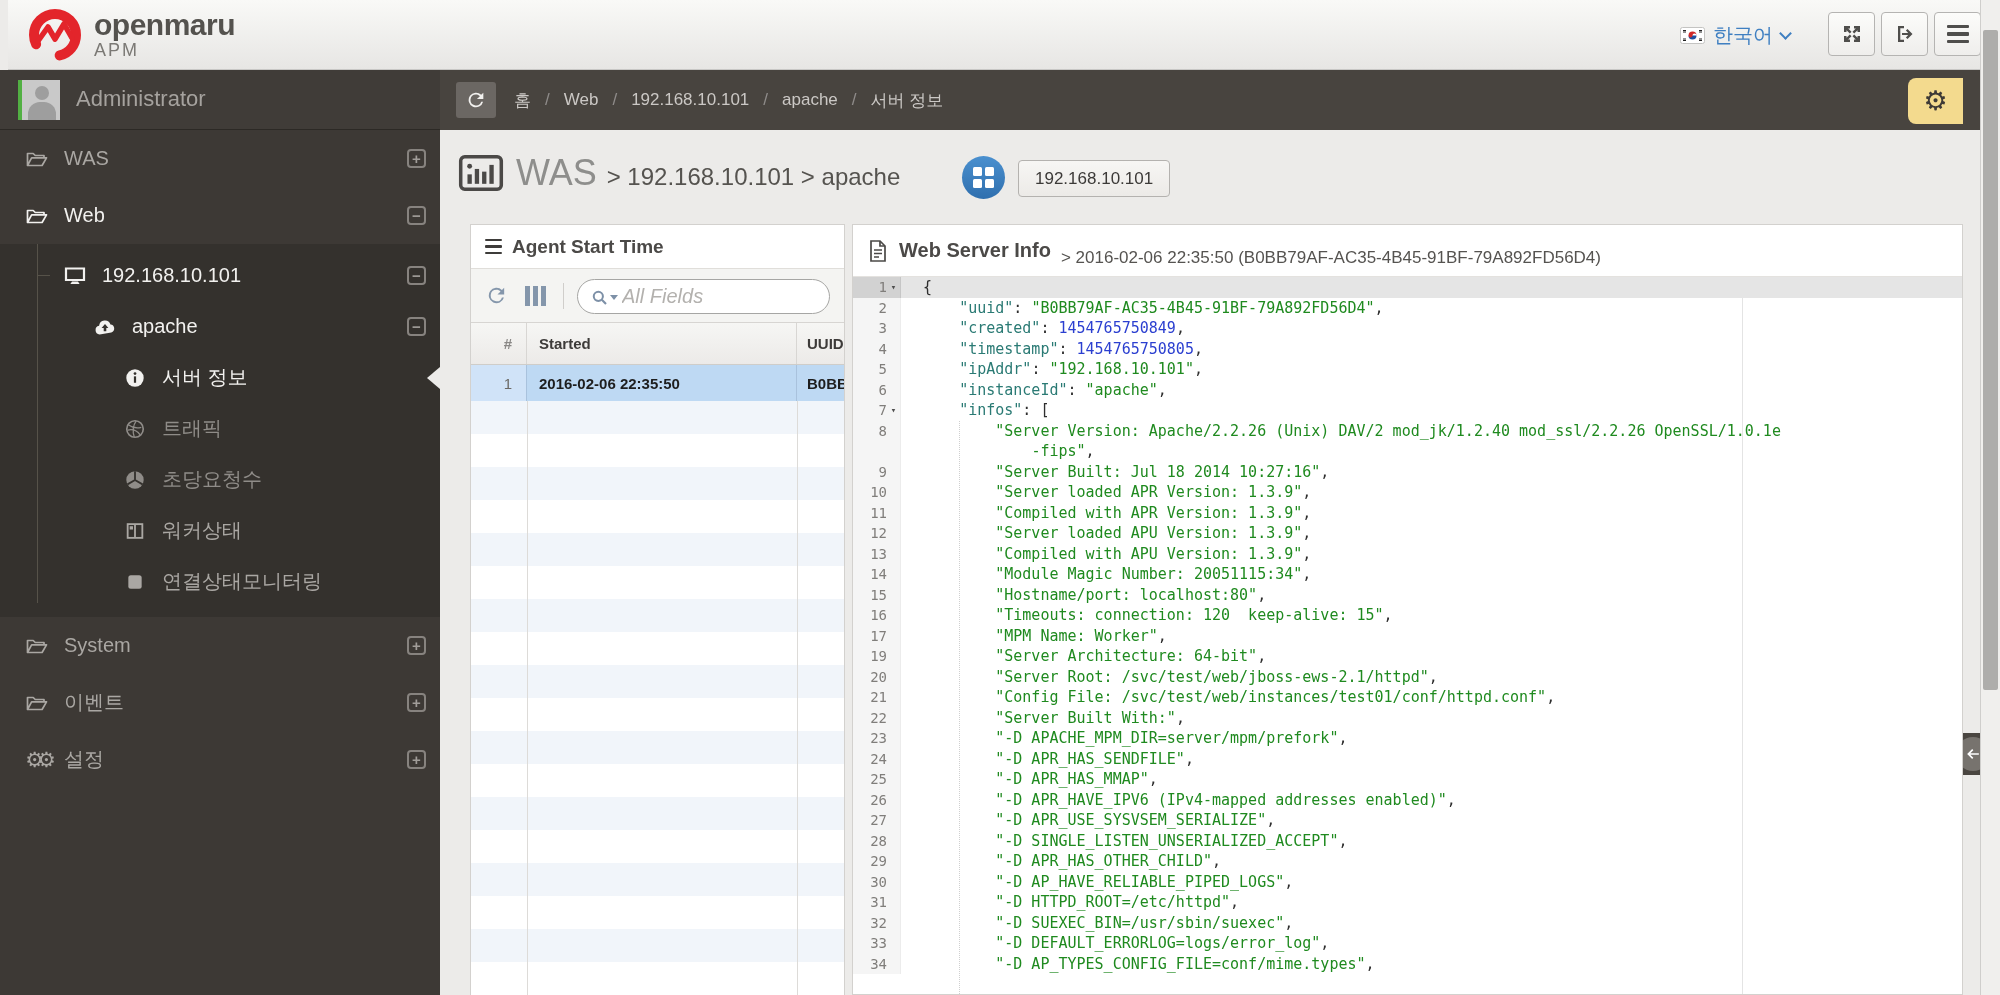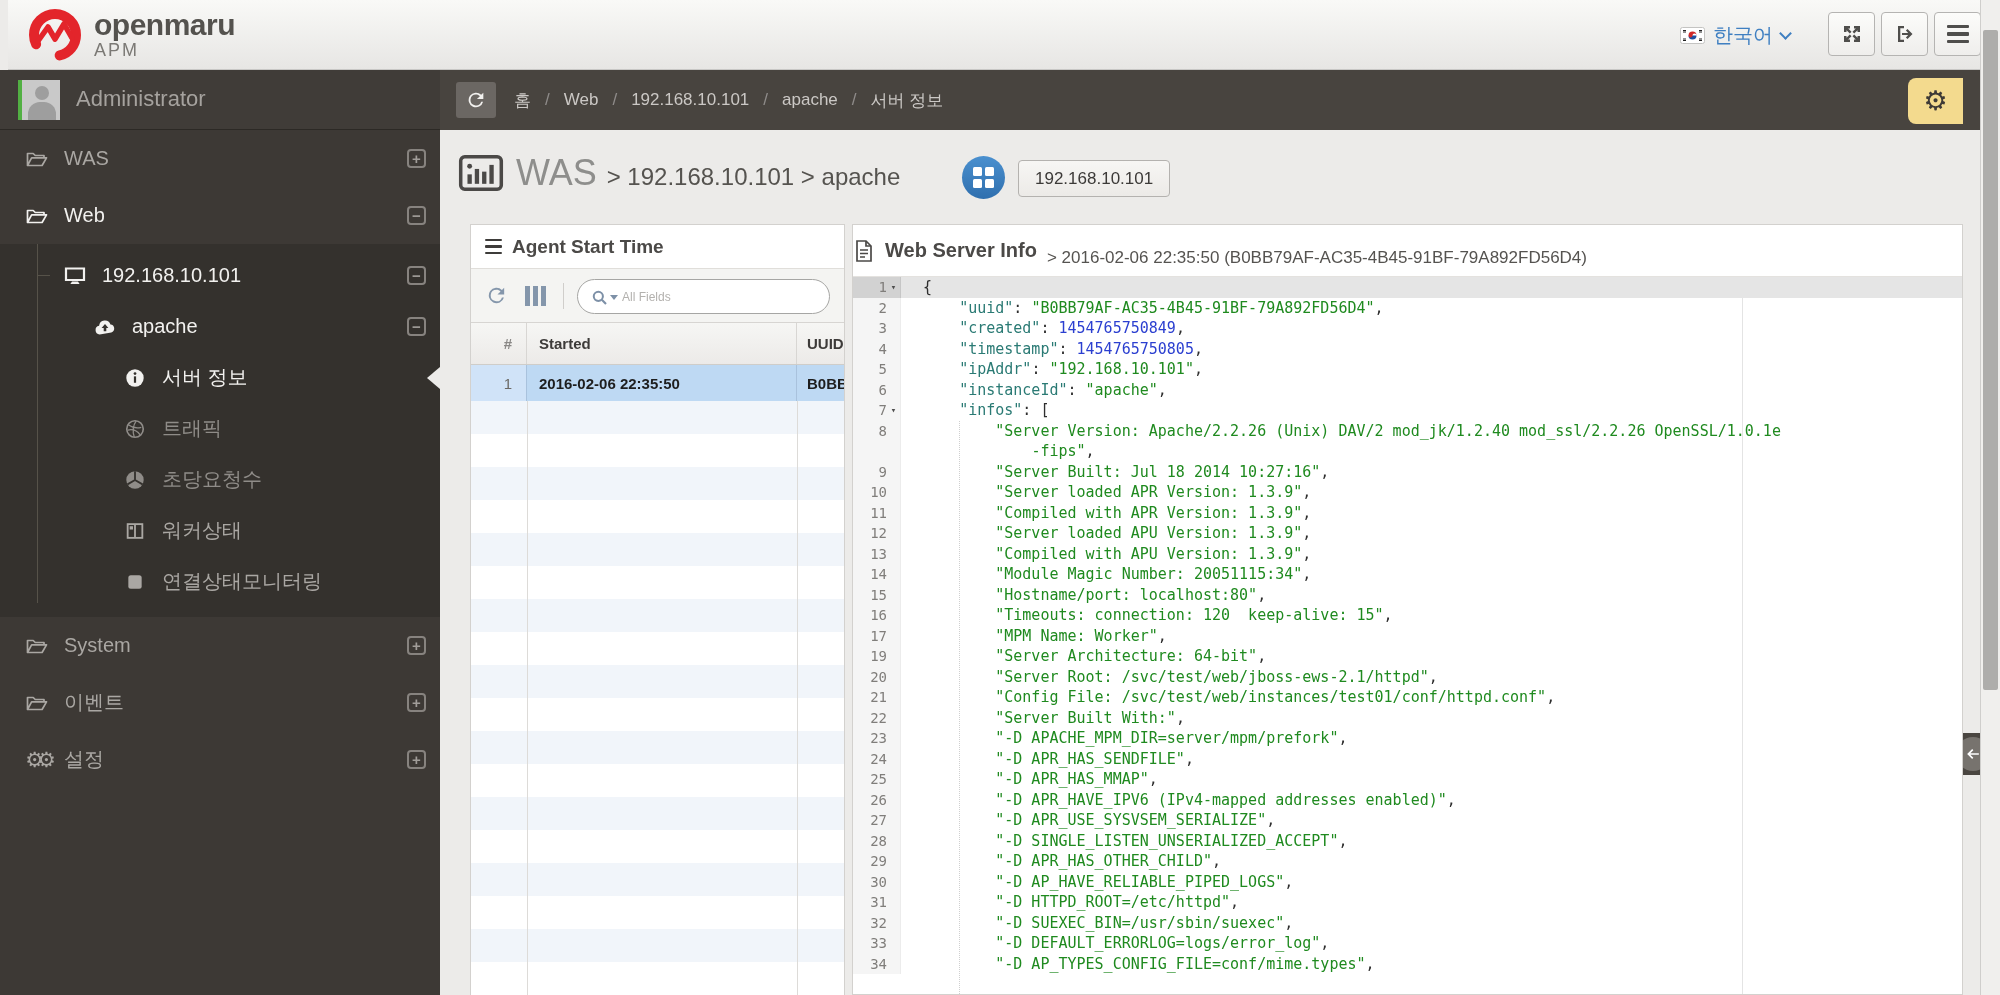--- a/index.html
+++ b/index.html
@@ -89,40 +89,40 @@
   #tb-refresh { position:absolute; left:14px; top:15px; color:#8496ab; cursor:pointer; }
   #tb-cols { position:absolute; left:54px; top:17px; display:flex; gap:3px; cursor:pointer; }
   #tb-cols i { width:5px; height:20px; background:#8496ab; }
   #tb-div { position:absolute; left:92px; top:14px; width:1px; height:26px; background:#d0cecb; }
   #search-box { position:absolute; left:106px; right:14px; top:10px; height:35px; border:1px solid #a6a6a4;
     border-radius:18px; background:#fff; }
   #search-box svg { position:absolute; left:12px; top:8px; color:#7d90a7; }
   #search-caret { position:absolute; left:32px; top:15px; width:0; height:0;
     border-left:4px solid transparent; border-right:4px solid transparent; border-top:5px solid #7d90a7; }
   #search-input { position:absolute; left:44px; top:1px; width:170px; height:31px; border:0; outline:none;
-    font-size:12px; color:#555; background:transparent; font-family:inherit; }
+    font-size:20px; color:#555; background:transparent; font-family:inherit;font-style:italic; }
   #search-input::placeholder { color:#b3b1ae; }
   #agent-colhead { display:flex; height:42px; background:linear-gradient(#f6f6f4,#eceae8);
     border-bottom:1px solid #cfcdc9; font-size:15px; font-weight:bold; color:#3d3b39; }
   .ch { display:flex; align-items:center; border-right:1px solid #d8d6d3; }
   .ch.c0 { width:56px; justify-content:flex-end; padding-right:14px; color:#8a8886; }
   .ch.c1 { width:270px; padding-left:12px; }
   .ch.c2 { flex:1; padding-left:10px; border-right:0; overflow:hidden; }
   #agent-row1 { display:flex; height:36px; background:#bed9f3; font-size:15px; cursor:pointer; }
   #agent-row1 .rc { display:flex; align-items:center; border-right:1px solid #a9c2dd; overflow:hidden; white-space:nowrap; }
   #agent-row1 .rc.c0 { width:56px; justify-content:flex-end; padding-right:14px; background:#d0e3f8; color:#6b6965; }
   #agent-row1 .rc.c1 { width:270px; padding-left:12px; font-weight:bold; color:#1e1e1e; }
   #agent-row1 .rc.c2 { flex:1; padding-left:10px; border-right:0; font-weight:bold; color:#1e1e1e; }
   #agent-stripes { position:relative; height:629px;
     background:repeating-linear-gradient(180deg,#f1f5fa 0px,#f1f5fa 33px,#ffffff 33px,#ffffff 66px); }
   .vdiv { position:absolute; top:0; bottom:0; width:1px; background:#dddbd8; }
 
   
   #info-panel { left:412px; width:1111px; height:771px; }
-  #info-header { height:52px; display:flex; align-items:center; border-bottom:1px solid #e4e2df; }
+  #info-header { height:52px; display:flex; align-items:center; padding-left:14px; border-bottom:1px solid #e4e2df; }
   #info-title { font-size:20px; font-weight:bold; color:#4b4947; margin-left:10px; }
   #info-subtitle { font-size:17px; color:#555350; margin-left:10px; margin-top:14px; }
   #editor { position:absolute; left:0; top:52px; right:0; bottom:0; overflow:hidden;
     font-family:"DejaVu Sans Mono","Liberation Mono",monospace; font-size:15px; line-height:20.5px; }
   #ruler { position:absolute; left:889px; top:0; bottom:0; width:1px; background:#e4e4e4; }
   #indent-guide { position:absolute; left:106px; top:144px; bottom:0; width:0; border-left:1px dotted #cfcfcf; }
   .crow { position:relative; display:flex; height:20.5px; white-space:pre; }
   .gut { flex:0 0 48px; display:flex; background:#f5f5f5; border-right:1px solid #ececec; }
   .gut .num { flex:1; text-align:right; color:#807e7b; font-size:14px; }
   .gut .caret { width:13px; font-size:9px; color:#4e4e4e; line-height:20.5px; text-align:center; }

